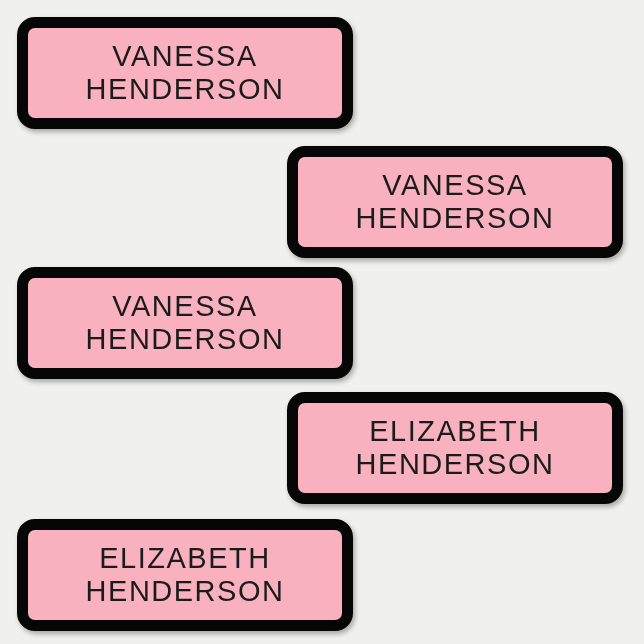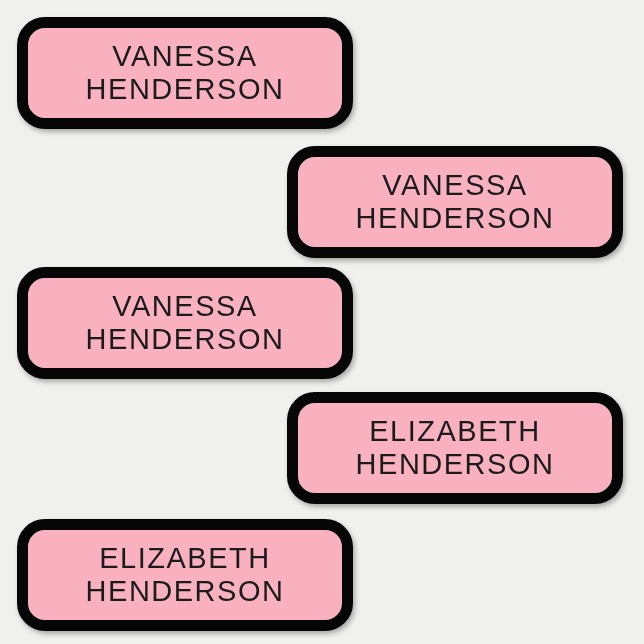--- a/index.html
+++ b/index.html
@@ -18,21 +18,21 @@
     width: 644px;
     height: 644px;
   }
   .name-label {
     position: absolute;
     width: 336px;
     height: 112px;
     box-sizing: border-box;
     background: #f9b1c0;
     border: 11px solid #060606;
-    border-radius: 28px;
+    border-radius: 18px;
     background-clip: padding-box;
     box-shadow: 2px 3px 5px rgba(0,0,0,0.3);
     display: flex;
     flex-direction: column;
     justify-content: center;
     align-items: center;
   }
   .name-line {
     color: #1b1b1b;
     font-size: 29px;

